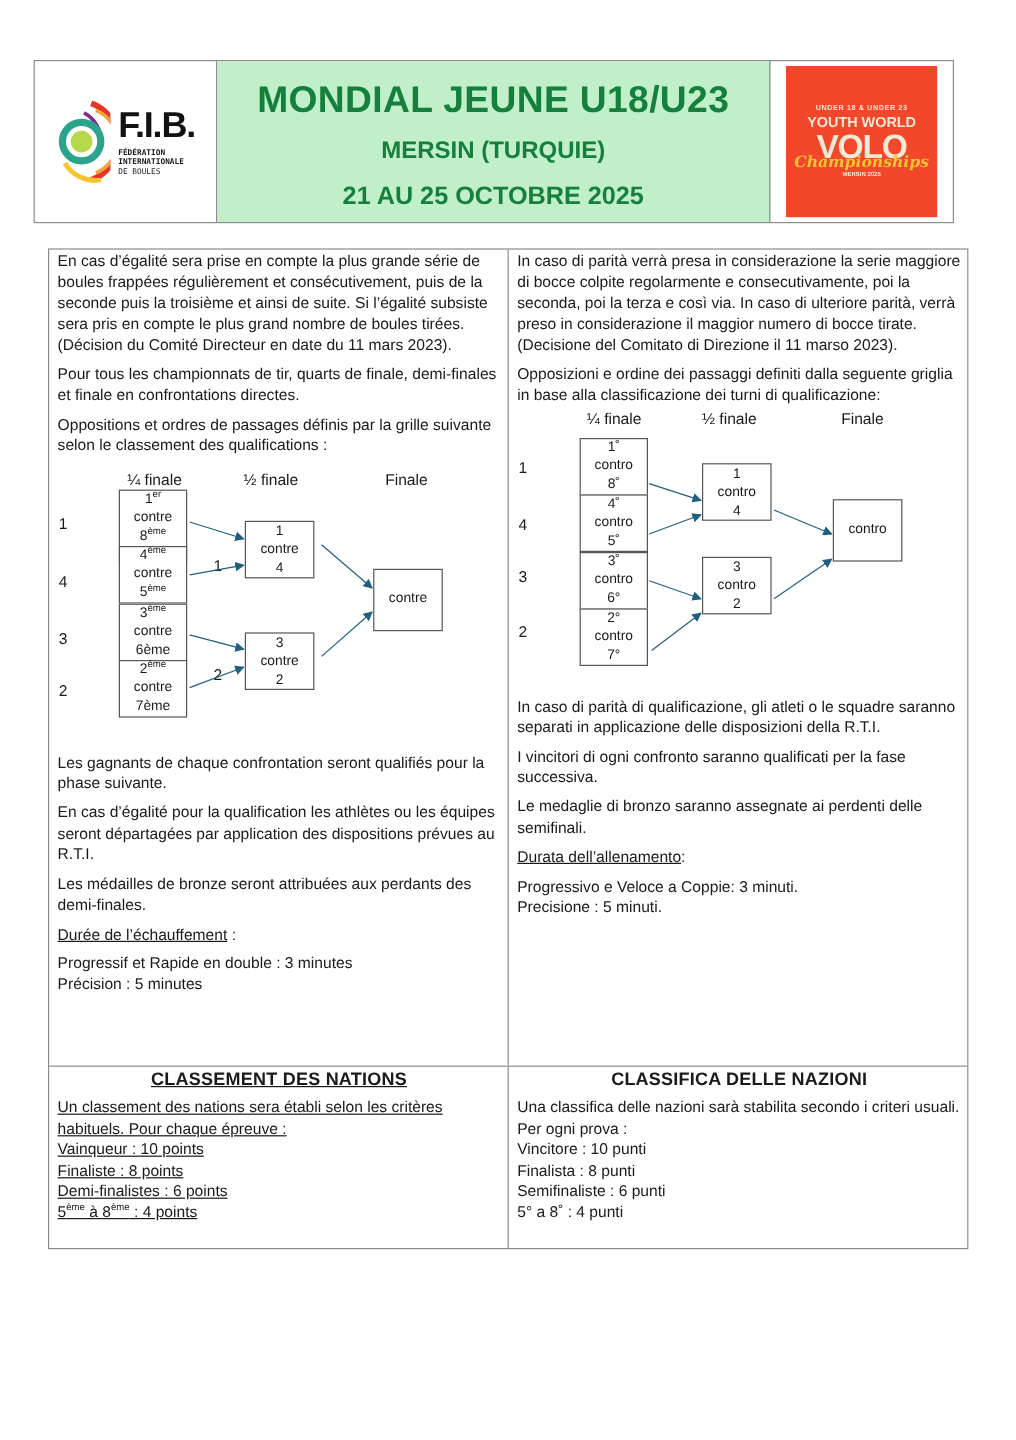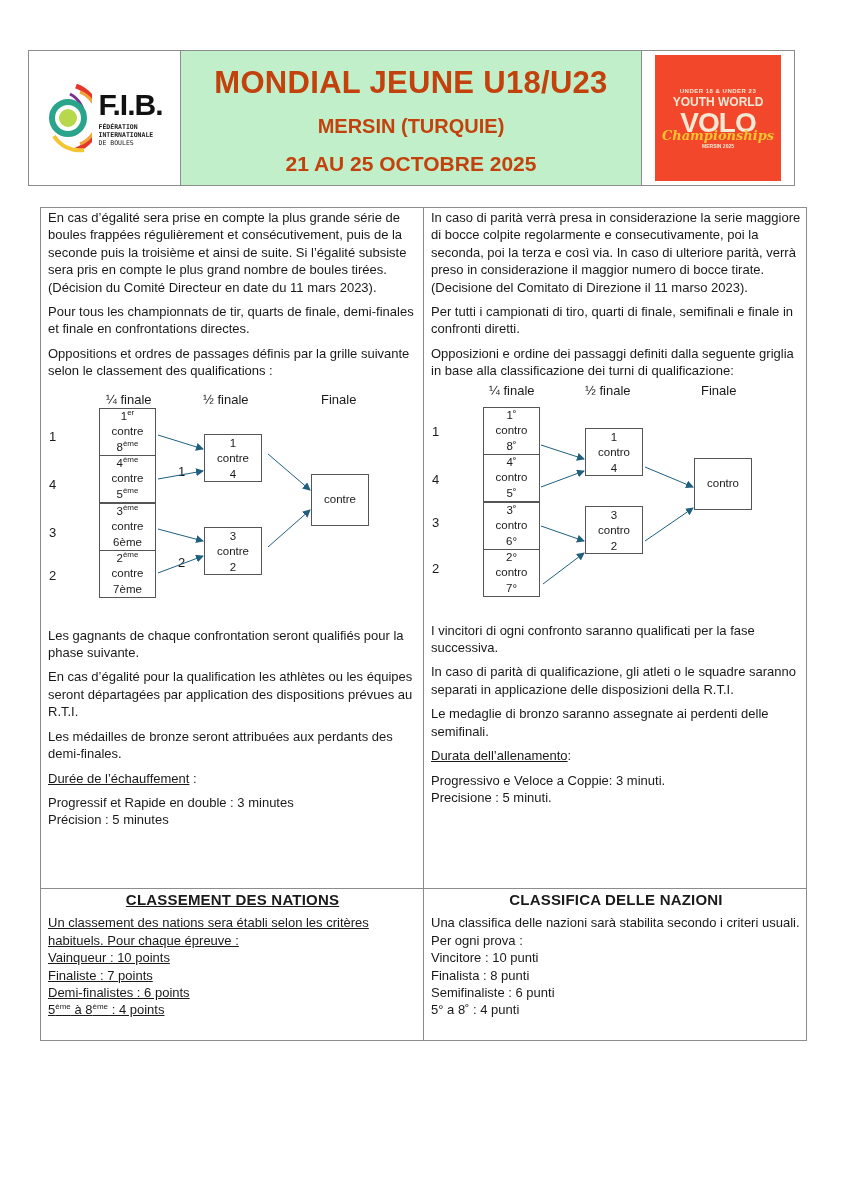--- a/index.html
+++ b/index.html
@@ -1,19 +1,19 @@
 <!DOCTYPE html>
 <html><head>
 <meta charset="utf-8">
 <style>
   html, body { margin:0; padding:0; background:#ffffff; }
   body { width:847px; height:1200px; position:relative; font-family:"Liberation Sans", sans-serif; color:#1a1a1a; overflow:hidden; }
   .header { position:absolute; left:28px; top:50px; width:767px; height:136px; border:1px solid #8c8c8c; box-sizing:border-box; display:flex; }
   .h-logo { width:151px; border-right:1px solid #8c8c8c; display:flex; align-items:center; justify-content:center; }
-  .h-title { flex:1; background:#c1efc9; border-right:1px solid #8c8c8c; text-align:center; font-weight:bold; color:#c2410c; }
+  .h-title { flex:1; background:#c1efc9; border-right:1px solid #8c8c8c; text-align:center; font-weight:bold; color:#15803d; }
   .h-title .t1 { font-size:31px; margin-top:14px; letter-spacing:0.3px; }
   .h-title .t2 { font-size:20px; margin-top:14px; }
   .h-title .t3 { font-size:21px; margin-top:14px; }
   .h-event { width:152px; display:flex; align-items:center; justify-content:center; }
   .event-logo { width:126px; height:126px; background:#f2472a; display:flex; flex-direction:column; align-items:center; justify-content:center; color:#f3e8d4; font-weight:bold; text-align:center; line-height:1; }
   .event-logo .l1 { font-size:6px; letter-spacing:0.5px; }
   .event-logo .l2 { font-size:12px; margin-top:2px; }
   .event-logo .l3 { font-size:28px; letter-spacing:-1px; margin-top:1px; }
   .event-logo .l4 { font-family:"DejaVu Serif", serif; font-style:italic; color:#f5c431; font-size:13px; margin-top:-8px; }
   .event-logo .l5 { font-size:5px; margin-top:2px; }
@@ -149,21 +149,20 @@
 
     <p>Les gagnants de chaque confrontation seront qualifiés pour la phase suivante.</p>
     <p>En cas d’égalité pour la qualification les athlètes ou les équipes seront départagées par application des dispositions prévues au R.T.I.</p>
     <p>Les médailles de bronze seront attribuées aux perdants des demi-finales.</p>
     <p><span class="u">Durée de l’échauffement</span><span> :</span></p>
     <p style="margin-bottom:0;"><span>Progressif et Rapide en double : 3 minutes</span><br><span>Précision : 5 minutes</span></p>
   </div>
 
   <div class="col right">
     <p class="first">In caso di parità verrà presa in considerazione la serie maggiore di bocce colpite regolarmente e consecutivamente, poi la seconda, poi la terza e così via. In caso di ulteriore parità, verrà preso in considerazione il maggior numero di bocce tirate. (Decisione del Comitato di Direzione il 11 marso 2023).</p>
-    <p>Per tutti i campionati di tiro, quarti di finale, semifinali e finale in confronti diretti.</p>
     <p>Opposizioni e ordine dei passaggi definiti dalla seguente griglia in base alla classificazione dei turni di qualificazione:</p>
 
     <div class="bracket" style="margin-top:-5px;">
       <div class="lbl" style="left:58px;top:0px;">¼ finale</div>
       <div class="lbl" style="left:154px;top:0px;">½ finale</div>
       <div class="lbl" style="left:270px;top:0px;">Finale</div>
 
       <div class="lbl" style="left:1px;top:41px;">1</div>
       <div class="lbl" style="left:1px;top:89px;">4</div>
       <div class="lbl" style="left:1px;top:132px;">3</div>
@@ -213,34 +212,34 @@
           <line x1="110" y1="63" x2="153" y2="77"></line>
           <line x1="110" y1="105" x2="153" y2="89"></line>
           <line x1="110" y1="144" x2="153" y2="159"></line>
           <line x1="112" y1="202" x2="153" y2="171"></line>
           <line x1="214" y1="85" x2="262" y2="105"></line>
           <line x1="214" y1="159" x2="262" y2="126"></line>
         </g>
       </svg>
     </div>
 
+    <p>In caso di parità di qualificazione, gli atleti o le squadre saranno separati in applicazione delle disposizioni della R.T.I.</p>
     <p>I vincitori di ogni confronto saranno qualificati per la fase successiva.</p>
-    <p>In caso di parità di qualificazione, gli atleti o le squadre saranno separati in applicazione delle disposizioni della R.T.I.</p>
     <p>Le medaglie di bronzo saranno assegnate ai perdenti delle semifinali.</p>
     <p><span class="u">Durata dell’allenamento</span><span>:</span></p>
     <p style="margin-bottom:0;"><span>Progressivo e Veloce a Coppie: 3 minuti.</span><br><span>Precisione : 5 minuti.</span></p>
   </div>
 
   <div class="hline"></div>
 
   <div class="bottom left">
     <h3>CLASSEMENT DES NATIONS</h3>
     <p>Un classement des nations sera établi selon les critères habituels. Pour chaque épreuve :</p>
     <p>Vainqueur : 10 points</p>
-    <p>Finaliste : 7 points</p>
+    <p>Finaliste : 8 points</p>
     <p>Demi-finalistes : 6 points</p>
     <p><span>5</span><sup>ème</sup><span> à 8</span><sup>ème</sup><span> : 4 points</span></p>
   </div>
   <div class="bottom right">
     <h3>CLASSIFICA DELLE NAZIONI</h3>
     <p>Una classifica delle nazioni sarà stabilita secondo i criteri usuali. Per ogni prova :</p>
     <p>Vincitore : 10 punti</p>
     <p>Finalista : 8 punti</p>
     <p>Semifinaliste : 6 punti</p>
     <p>5° a 8˚ : 4 punti</p>

